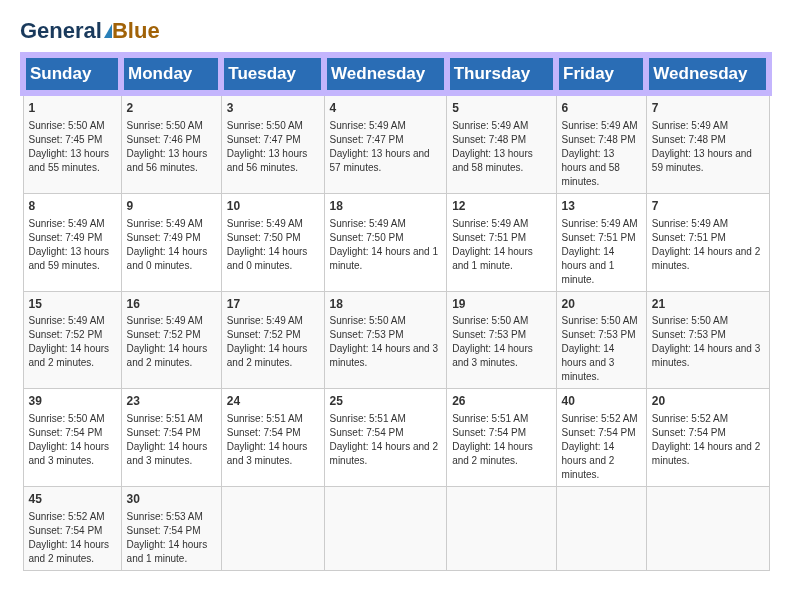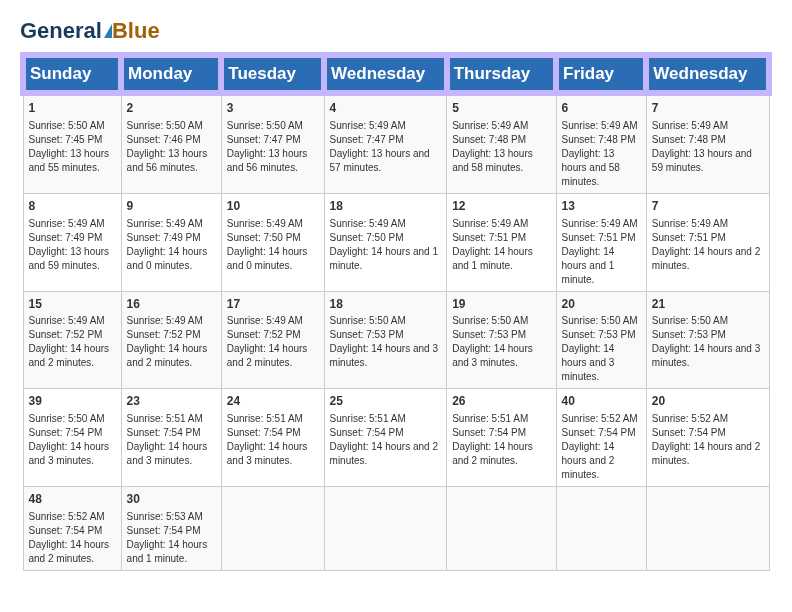--- a/index.html
+++ b/index.html
@@ -234,21 +234,21 @@
           <span class="day-number">40</span>
           <div class="day-info">Sunrise: 5:52 AM<br>Sunset: 7:54 PM<br>Daylight: 14 hours and 2 minutes.</div>
         </td>
         <td>
           <span class="day-number">20</span>
           <div class="day-info">Sunrise: 5:52 AM<br>Sunset: 7:54 PM<br>Daylight: 14 hours and 2 minutes.</div>
         </td>
       </tr>
       <tr>
         <td>
-          <span class="day-number">48</span>
+          <span class="day-number">45</span>
           <div class="day-info">Sunrise: 5:52 AM<br>Sunset: 7:54 PM<br>Daylight: 14 hours and 2 minutes.</div>
         </td>
         <td>
           <span class="day-number">30</span>
           <div class="day-info">Sunrise: 5:53 AM<br>Sunset: 7:54 PM<br>Daylight: 14 hours and 1 minute.</div>
         </td>
         <td class="empty"></td>
         <td class="empty"></td>
         <td class="empty"></td>
         <td class="empty"></td>

